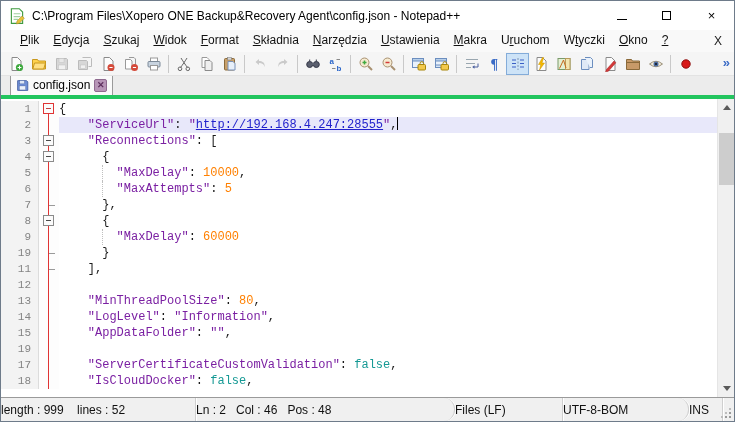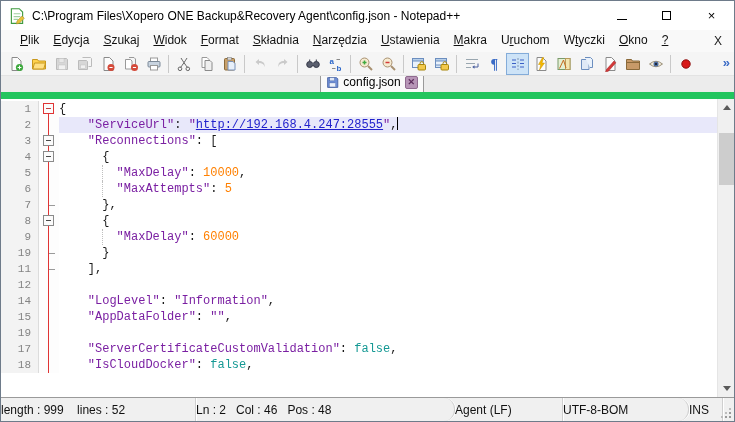--- a/index.html
+++ b/index.html
@@ -24,21 +24,21 @@
   .menu-close-x{ position:absolute; right:8px; top:3px; font-size:12px; color:#222; padding:1px 4px; }
   
   .toolbar{ height:24px; background:#f5f5f5; display:flex; align-items:center; padding-left:3px; flex:0 0 auto; position:relative; border-bottom:1px solid #e3e3e3; }
   .tb{ width:23px; height:22px; display:flex; align-items:center; justify-content:center; border:1px solid transparent; flex:0 0 auto; }
   .tb svg{ width:16px; height:16px; }
   .tb.disabled{ opacity:.55; filter:grayscale(.6); }
   .tb.active{ background:#cde3f7; border:1px solid #84acd9; }
   .tb-sep{ width:1px; height:18px; background:#c9c9c9; margin:0 3px; flex:0 0 auto; }
   .tb-overflow{ position:absolute; right:4px; top:3px; color:#3a6bc6; font-size:13px; font-weight:bold; }
   
-  .tabbar{ height:23px; background:#ececec; display:flex; align-items:flex-end; padding-left:9px; border-bottom:7px solid #22c55e; flex:0 0 auto;justify-content:center; }
+  .tabbar{ height:23px; background:#ececec; display:flex; align-items:flex-end; padding-left:9px; border-bottom:4px solid #22c55e; flex:0 0 auto; }
   .tab{ height:22px; background:#fafafa; border:1px solid #9a9a9a; border-bottom:none; border-top:2px solid var(--tab-accent); display:flex; align-items:center; padding:0 5px; gap:4px; font-size:12px; color:#000; }
   .tab .floppy{ width:13px; height:13px; }
   .tab-close{ width:13px; height:13px; background:#b795b7; border:1px solid #8f6a8f; border-radius:2px; display:flex; align-items:center; justify-content:center; font-size:9px; font-weight:bold; color:#5e2f5e; line-height:1; }
   
   .editor{ flex:1 1 auto; position:relative; background:#fff; overflow:hidden; border-bottom:1px solid #9a9a9a; }
   .rows{ position:absolute; left:0; top:2px; right:17px; }
   .row{ display:flex; height:16px; align-items:stretch; }
   .ln{ width:38px; background:#f3f3f3; border-right:1px solid #dcdcdc; color:#848484; font-family:"Liberation Mono", monospace; font-size:11px; text-align:right; padding-right:7px; line-height:16px; flex:0 0 auto; }
   .fold{ width:20px; position:relative; background:#fdfdfd; flex:0 0 auto; }
   .fold::before{ content:""; position:absolute; left:9px; top:0; bottom:0; border-left:1px solid var(--fold-active); }
@@ -386,20 +386,25 @@
           <span class="ln">11</span>
           <span class="fold end"></span>
           <span class="code"><span class="sg p">    </span><span class="sg br">]</span><span class="sg p">,</span></span>
         </div>
         <div class="row">
           <span class="ln">12</span>
           <span class="fold"></span>
           <span class="code"></span>
         </div>
         <div class="row">
+          <span class="ln">13</span>
+          <span class="fold"></span>
+          <span class="code"><span class="sg p">    </span><span class="sg k">"MinThreadPoolSize"</span><span class="sg p">: </span><span class="sg n">80</span><span class="sg p">,</span></span>
+        </div>
+        <div class="row">
           <span class="ln">14</span>
           <span class="fold"></span>
           <span class="code"><span class="sg p">    </span><span class="sg k">"LogLevel"</span><span class="sg p">: </span><span class="sg s">"Information"</span><span class="sg p">,</span></span>
         </div>
         <div class="row">
           <span class="ln">15</span>
           <span class="fold"></span>
           <span class="code"><span class="sg p">    </span><span class="sg k">"AppDataFolder"</span><span class="sg p">: </span><span class="sg s">""</span><span class="sg p">,</span></span>
         </div>
         <div class="row">
@@ -425,19 +430,19 @@
       <div class="sb-thumb"></div>
       <div class="sb-btn sb-dn">
           <span class="sb-arrow-dn"></span>
         </div>
     </div>
   </div>
 
   <div class="statusbar" id="statusbar">
       <div class="sb-sec s0">length : 999    lines : 52</div>
       <div class="sb-sec s1">Ln : 2   Col : 46   Pos : 48</div>
-      <div class="sb-sec s2">Agent (LF)</div>
+      <div class="sb-sec s2">Files (LF)</div>
       <div class="sb-sec s3">UTF-8-BOM</div>
       <div class="sb-sec s4">INS</div>
       <div class="grip"></div>
     </div>
 
 </div>
 
 </body></html>

